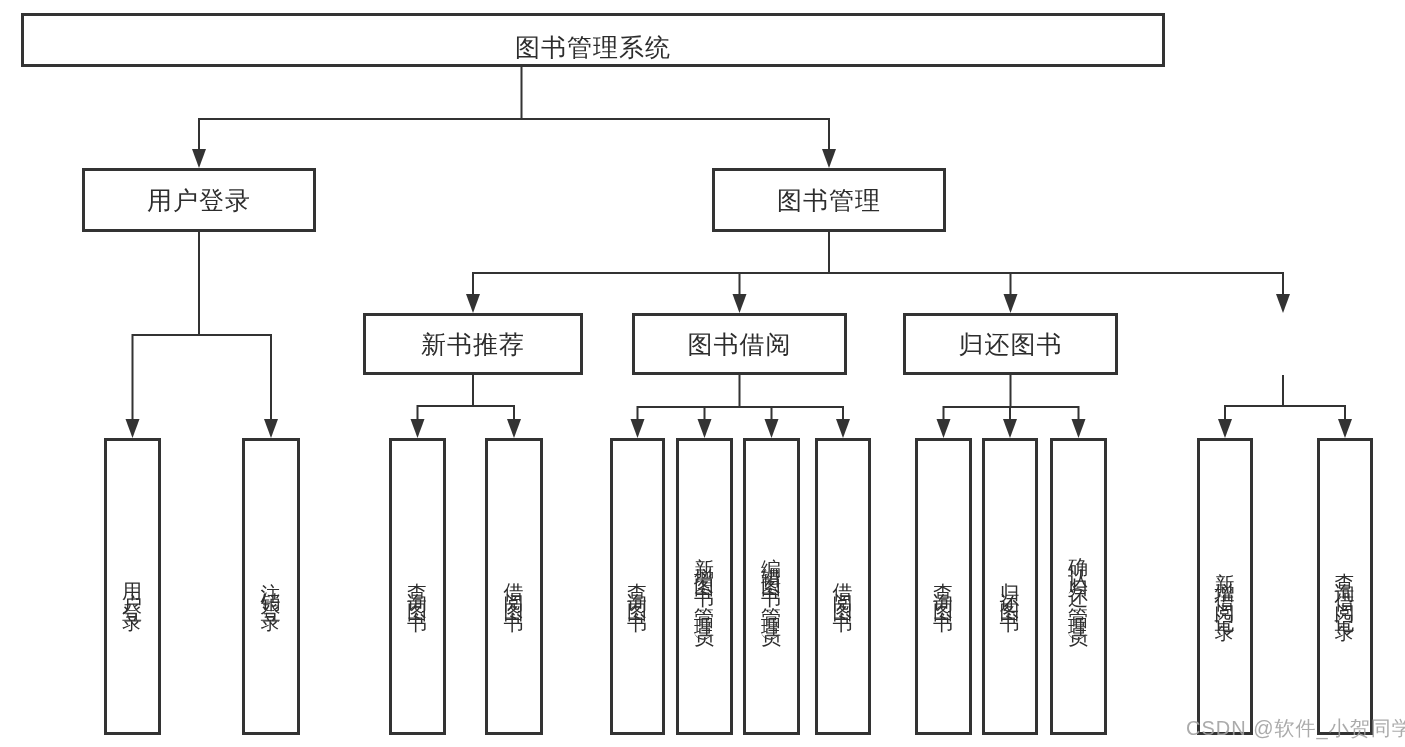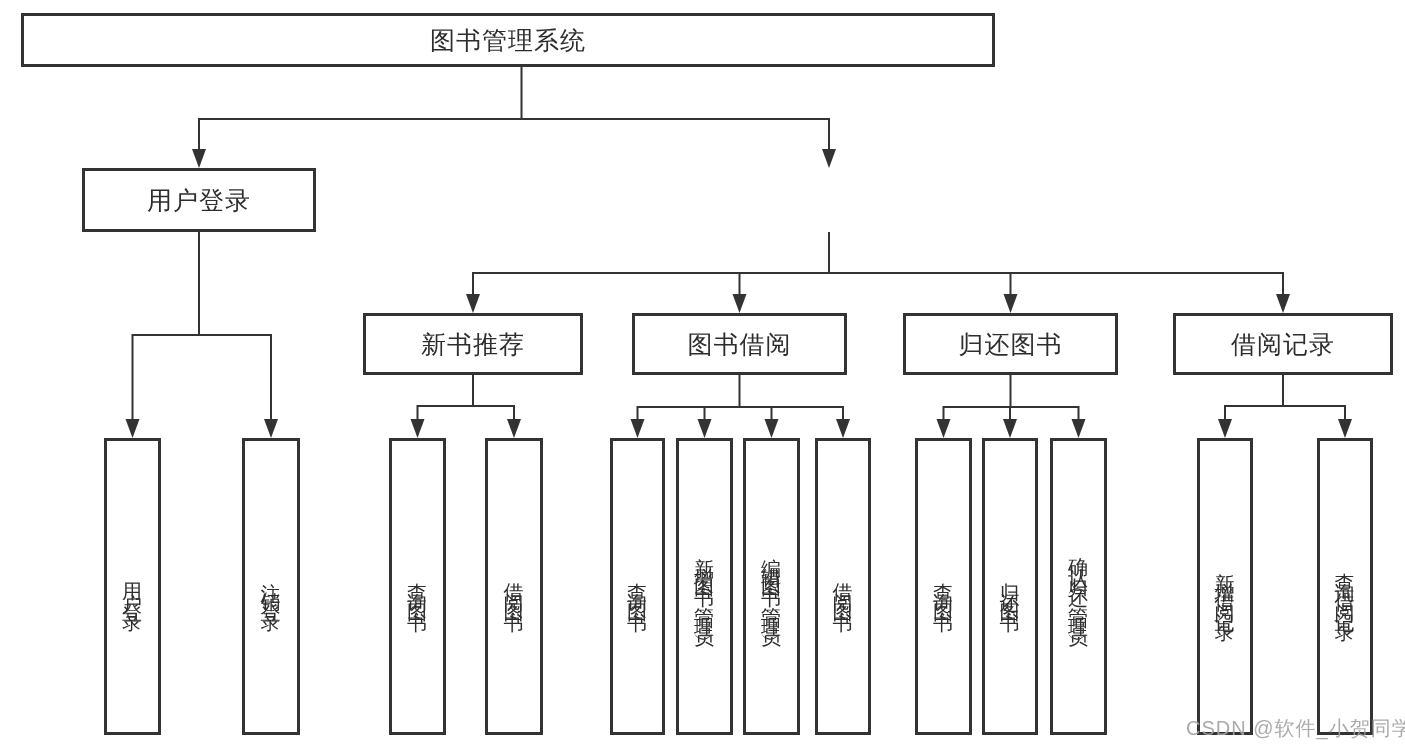--- a/index.html
+++ b/index.html
@@ -85,39 +85,39 @@
       <polygon points="764.5,419 778.5,419 771.5,438"></polygon>
       <polygon points="836,419 850,419 843,438"></polygon>
       <polygon points="936.5,419 950.5,419 943.5,438"></polygon>
       <polygon points="1003,419 1017,419 1010,438"></polygon>
       <polygon points="1071.5,419 1085.5,419 1078.5,438"></polygon>
       <polygon points="1218,419 1232,419 1225,438"></polygon>
       <polygon points="1338,419 1352,419 1345,438"></polygon>
     </g>
   </svg>
 
-  <div class="node h" style="left:21px;top:13px;width:974px;height:54px;">
+  <div class="node h" style="left:21px;top:13px;width:1144px;height:54px;align-items:flex-end;">
     <span>图书管理系统</span>
   </div>
 
   <div class="node h" style="left:82px;top:168px;width:234px;height:64px;">
     <span>用户登录</span>
+  </div>
+  <div class="node h" style="left:712px;top:168px;width:234px;height:64px;">
+    <span>图书管理</span>
   </div>
 
   <div class="node h" style="left:632px;top:313px;width:215px;height:62px;">
     <span>图书借阅</span>
   </div>
   <div class="node h" style="left:363px;top:313px;width:220px;height:62px;">
     <span>新书推荐</span>
   </div>
   <div class="node h" style="left:903px;top:313px;width:215px;height:62px;">
     <span>归还图书</span>
-  </div>
-  <div class="node h" style="left:1173px;top:313px;width:220px;height:62px;">
-    <span>借阅记录</span>
   </div>
 
   <div class="node v" style="left:104px;top:438px;width:57px;height:297px;">
     <span>用户登录</span>
   </div>
   <div class="node v" style="left:242px;top:438px;width:58px;height:297px;">
     <span>注销登录</span>
   </div>
 
   <div class="node v" style="left:389px;top:438px;width:57px;height:297px;">

